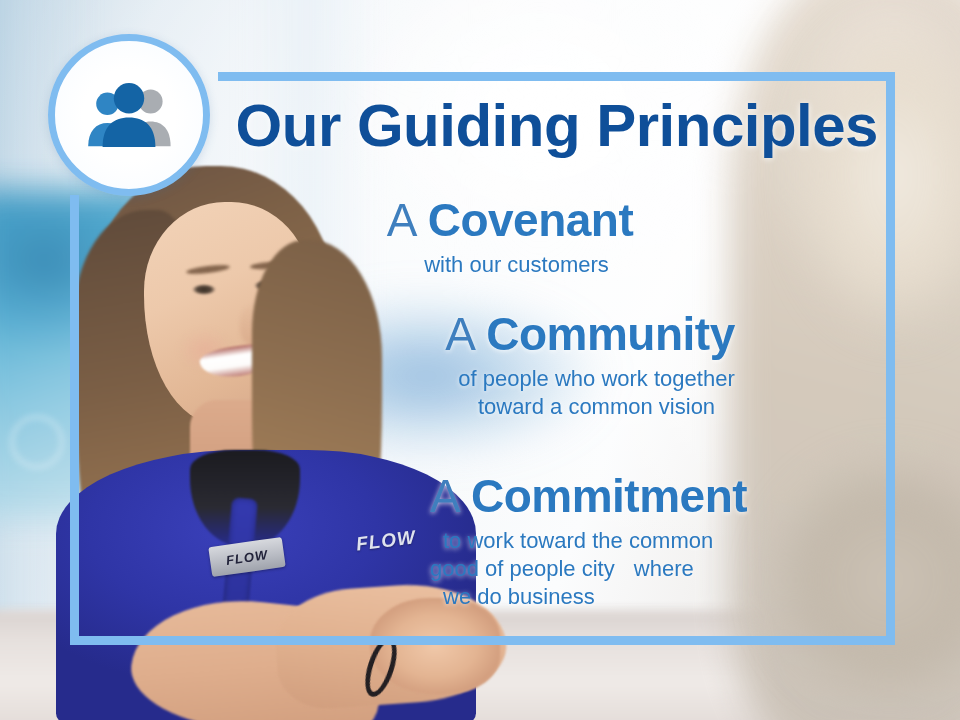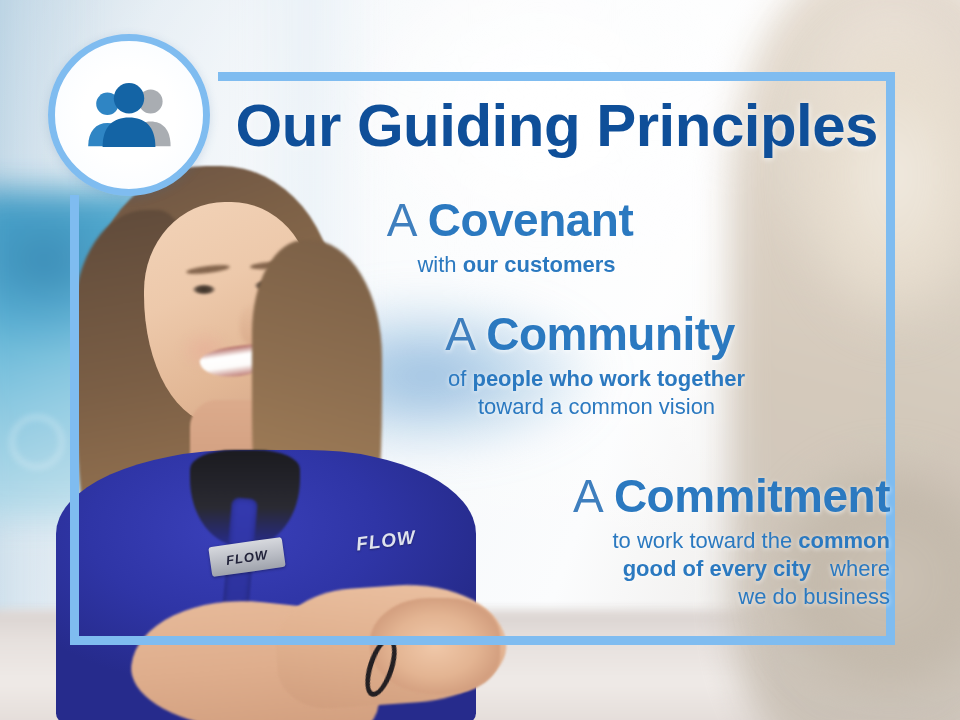--- a/index.html
+++ b/index.html
@@ -379,26 +379,26 @@
     line-height: 1;
     text-shadow: 0 1px 6px rgba(255,255,255,0.85);
     text-align: right;
   }
 
   .principle { position: absolute; color: #2b79c0; text-shadow: 0 1px 5px rgba(255,255,255,0.8); }
   .p-head { font-size: 46px; line-height: 1.04; white-space: nowrap; margin-top: 11px; }
   .p-head .lead { font-weight: normal; letter-spacing: 0px; color: #3f7fbe; }
   .p-head .word { font-weight: bold; letter-spacing: -0.5px; }
   .p-sub { font-size: 22px; line-height: 1.28; margin-top: 6px; }
-  .p-sub b { font-weight: bold; }
+  .p-sub b { font-weight: normal; }
   .p-sub span { font-weight: normal; margin-left: 13px; }
 
   .p-covenant  { left: 300px; top: 186px; width: 420px; text-align: center; }
   .p-community { left: 360px; top: 300px; width: 460px; text-align: center; }
-  .p-commitment{ left: 430px; top: 462px; width: 460px; text-align: right; }
+  .p-commitment{ left: 430px; top: 462px; width: 460px; text-align: left; }
 </style>
 </head>
 <body>
 
 <div id="stage">
 
   <div class="photo-layer">
     <div class="bg-base"></div>
     <div class="bg-bands"></div>
     <div class="bg-glare"></div>
@@ -480,18 +480,18 @@
         <div><span>toward a common vision</span></div>
       </div>
   </div>
 
   <div class="principle p-commitment">
     <div class="p-head">
       <span class="lead">A </span><span class="word">Commitment</span>
     </div>
     <div class="p-sub">
         <div><span>to work toward the </span><b>common</b></div>
-        <div><b>good of every city</b><span> where</span></div>
+        <div><b>good of people city</b><span> where</span></div>
         <div><span>we do business</span></div>
       </div>
   </div>
 
 </div>
 
 </body></html>

